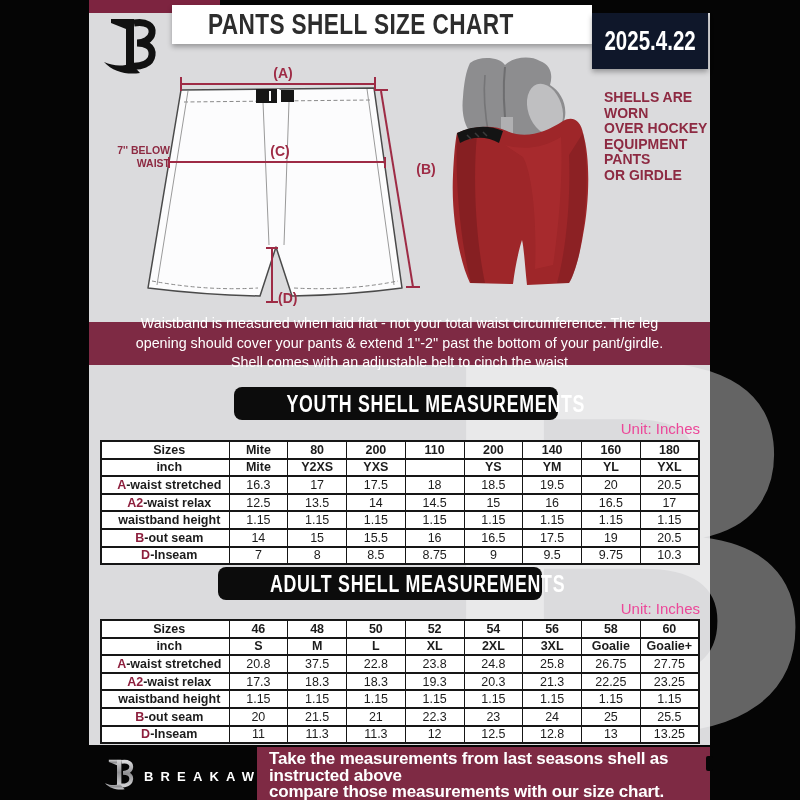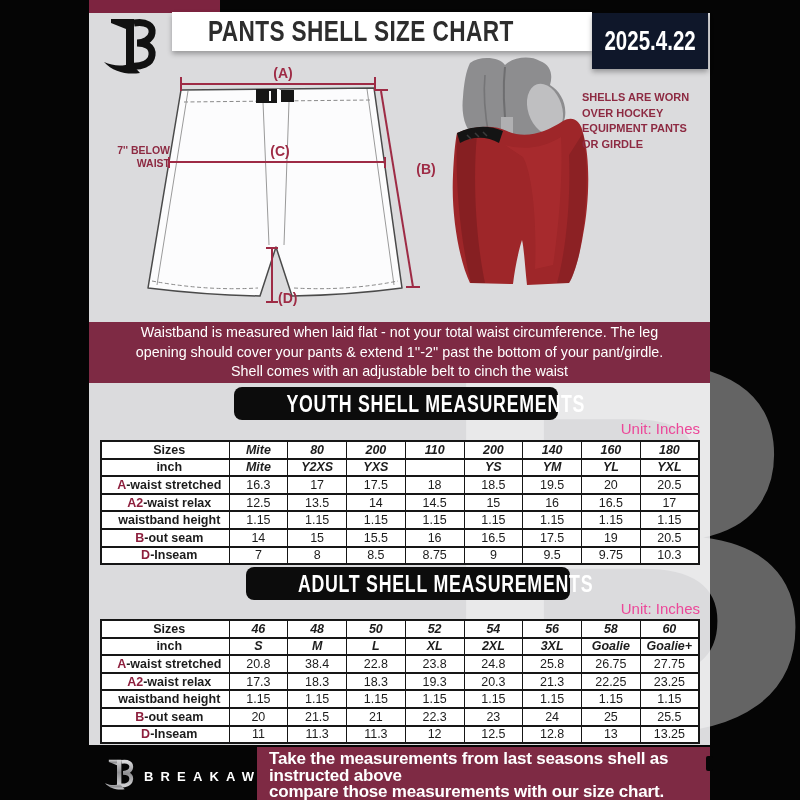--- a/index.html
+++ b/index.html
@@ -7,56 +7,56 @@
           font-family:"Liberation Sans",sans-serif;}
   .abs{position:absolute;}
 
   
   .page{left:89px;top:13px;width:621px;height:732px;background:#dbdbdd;z-index:1;}
   .top-strip{left:89px;top:0;width:131px;height:13px;background:#7d2440;z-index:2;}
   .watermark{left:430px;top:330px;z-index:1;font-size:540px;font-weight:bold;
              color:rgba(255,255,255,.38);line-height:.8;pointer-events:none;}
 
   
-  .title-bar{left:172px;top:12px;width:420px;height:39px;background:#fff;z-index:3;
+  .title-bar{left:172px;top:5px;width:420px;height:39px;background:#fff;z-index:3;
              box-shadow:0 3px 5px rgba(0,0,0,.30);display:flex;align-items:center;}
   .title-text{display:inline-block;transform:scaleX(.78);transform-origin:left center;
               font-size:29px;font-weight:bold;color:#2d2d2d;letter-spacing:.5px;
               margin-left:36px;white-space:nowrap;}
   .date-box{left:592px;top:13px;width:116px;height:56px;background:#0f172a;z-index:3;
             display:flex;align-items:center;justify-content:center;box-shadow:0 3px 5px rgba(0,0,0,.30);}
   .date-text{display:inline-block;transform:scaleX(.76);font-size:27px;font-weight:bold;color:#fff;white-space:nowrap;}
   .logo{left:95px;top:14px;z-index:3;}
 
   
   .diagram{left:100px;top:58px;z-index:2;}
   .pants{left:445px;top:55px;z-index:2;}
-  .pants-note{left:582px;top:90px;width:118px;z-index:2;color:#8d2a42;font-weight:bold;
-              font-size:11px;line-height:15.5px;white-space:pre-line;}
-
-  
-  .info-banner{left:89px;top:322px;width:621px;height:61px;background:#7e2a44;z-index:2;
+  .pants-note{left:604px;top:90px;width:118px;z-index:2;color:#8d2a42;font-weight:bold;
+              font-size:14px;line-height:15.5px;white-space:pre-line;}
+
+  
+  .info-banner{left:89px;top:322px;width:621px;height:43px;background:#7e2a44;z-index:2;
                display:flex;align-items:center;justify-content:center;}
   .info-text{color:#fff;font-size:14.3px;line-height:19.5px;text-align:center;white-space:pre-line;}
 
   
   .section-banner{width:324px;height:33px;background:#0c0c0c;border-radius:8px;z-index:2;
                   display:flex;align-items:center;justify-content:flex-start;}
   .section-banner span{display:inline-block;transform:scaleX(.74);font-size:24px;font-weight:bold;
                        color:#fff;letter-spacing:1px;white-space:nowrap;}
   .unit{width:600px;text-align:right;font-size:15px;color:#ec4899;z-index:2;}
 
   
   table.size{border-collapse:collapse;table-layout:fixed;width:600px;background:#fff;z-index:2;
              position:absolute;border:2px solid #161616;}
   table.size td{border:2px solid #161616;border-left-width:1px;border-right-width:1px;
                 height:15.6px;font-size:12.5px;text-align:center;background:#fff;padding:0 1px;
                 color:#1c1c1c;}
   table.size td.c-label{text-align:center;padding-left:9px;font-weight:bold;}
-  table.size td.b{font-weight:bold;font-style:italic;}
+  table.size td.b{font-weight:bold;}
   .pfx{color:#8d1f3d;font-weight:bold;}
   col.lbl{width:128px;}
 
   
   .footer{left:0;top:745px;width:800px;height:55px;background:#050505;z-index:3;}
   .footer-logo{left:100px;top:757px;z-index:4;}
   .brand{left:144px;top:769px;z-index:4;color:#fff;font-weight:bold;font-size:13px;letter-spacing:.55em;}
   .footer-note{left:257px;top:747px;width:453px;height:53px;background:#7e2a44;z-index:4;
                box-sizing:border-box;padding:4px 0 0 12px;}
   .footer-note div{color:#fff;font-size:17px;font-weight:bold;letter-spacing:-.2px;
@@ -235,21 +235,21 @@
           <td>8.5</td>
           <td>8.75</td>
           <td>9</td>
           <td>9.5</td>
           <td>9.75</td>
           <td>10.3</td>
         </tr>
       </tbody>
   </table>
 
-  <div class="abs section-banner" style="left:246px;top:567px;">
+  <div class="abs section-banner" style="left:218px;top:567px;">
     <span>ADULT SHELL MEASUREMENTS</span>
   </div>
   <div class="abs unit" style="left:100px;top:600px;">Unit: Inches</div>
   <table class="size" style="left:100px;top:619px;">
     <colgroup>
         <col class="lbl">
         <col span="8">
       </colgroup>
     <tbody id="adult-table">
         <tr>
@@ -270,21 +270,21 @@
           <td class="b">L</td>
           <td class="b">XL</td>
           <td class="b">2XL</td>
           <td class="b">3XL</td>
           <td class="b">Goalie</td>
           <td class="b">Goalie+</td>
         </tr>
         <tr>
           <td class="c-label"><span class="pfx">A</span>-waist stretched</td>
           <td>20.8</td>
-          <td>38.4</td>
+          <td>37.5</td>
           <td>22.8</td>
           <td>23.8</td>
           <td>24.8</td>
           <td>25.8</td>
           <td>26.75</td>
           <td>27.75</td>
         </tr>
         <tr>
           <td class="c-label"><span class="pfx">A2</span>-waist relax</td>
           <td>17.3</td>

